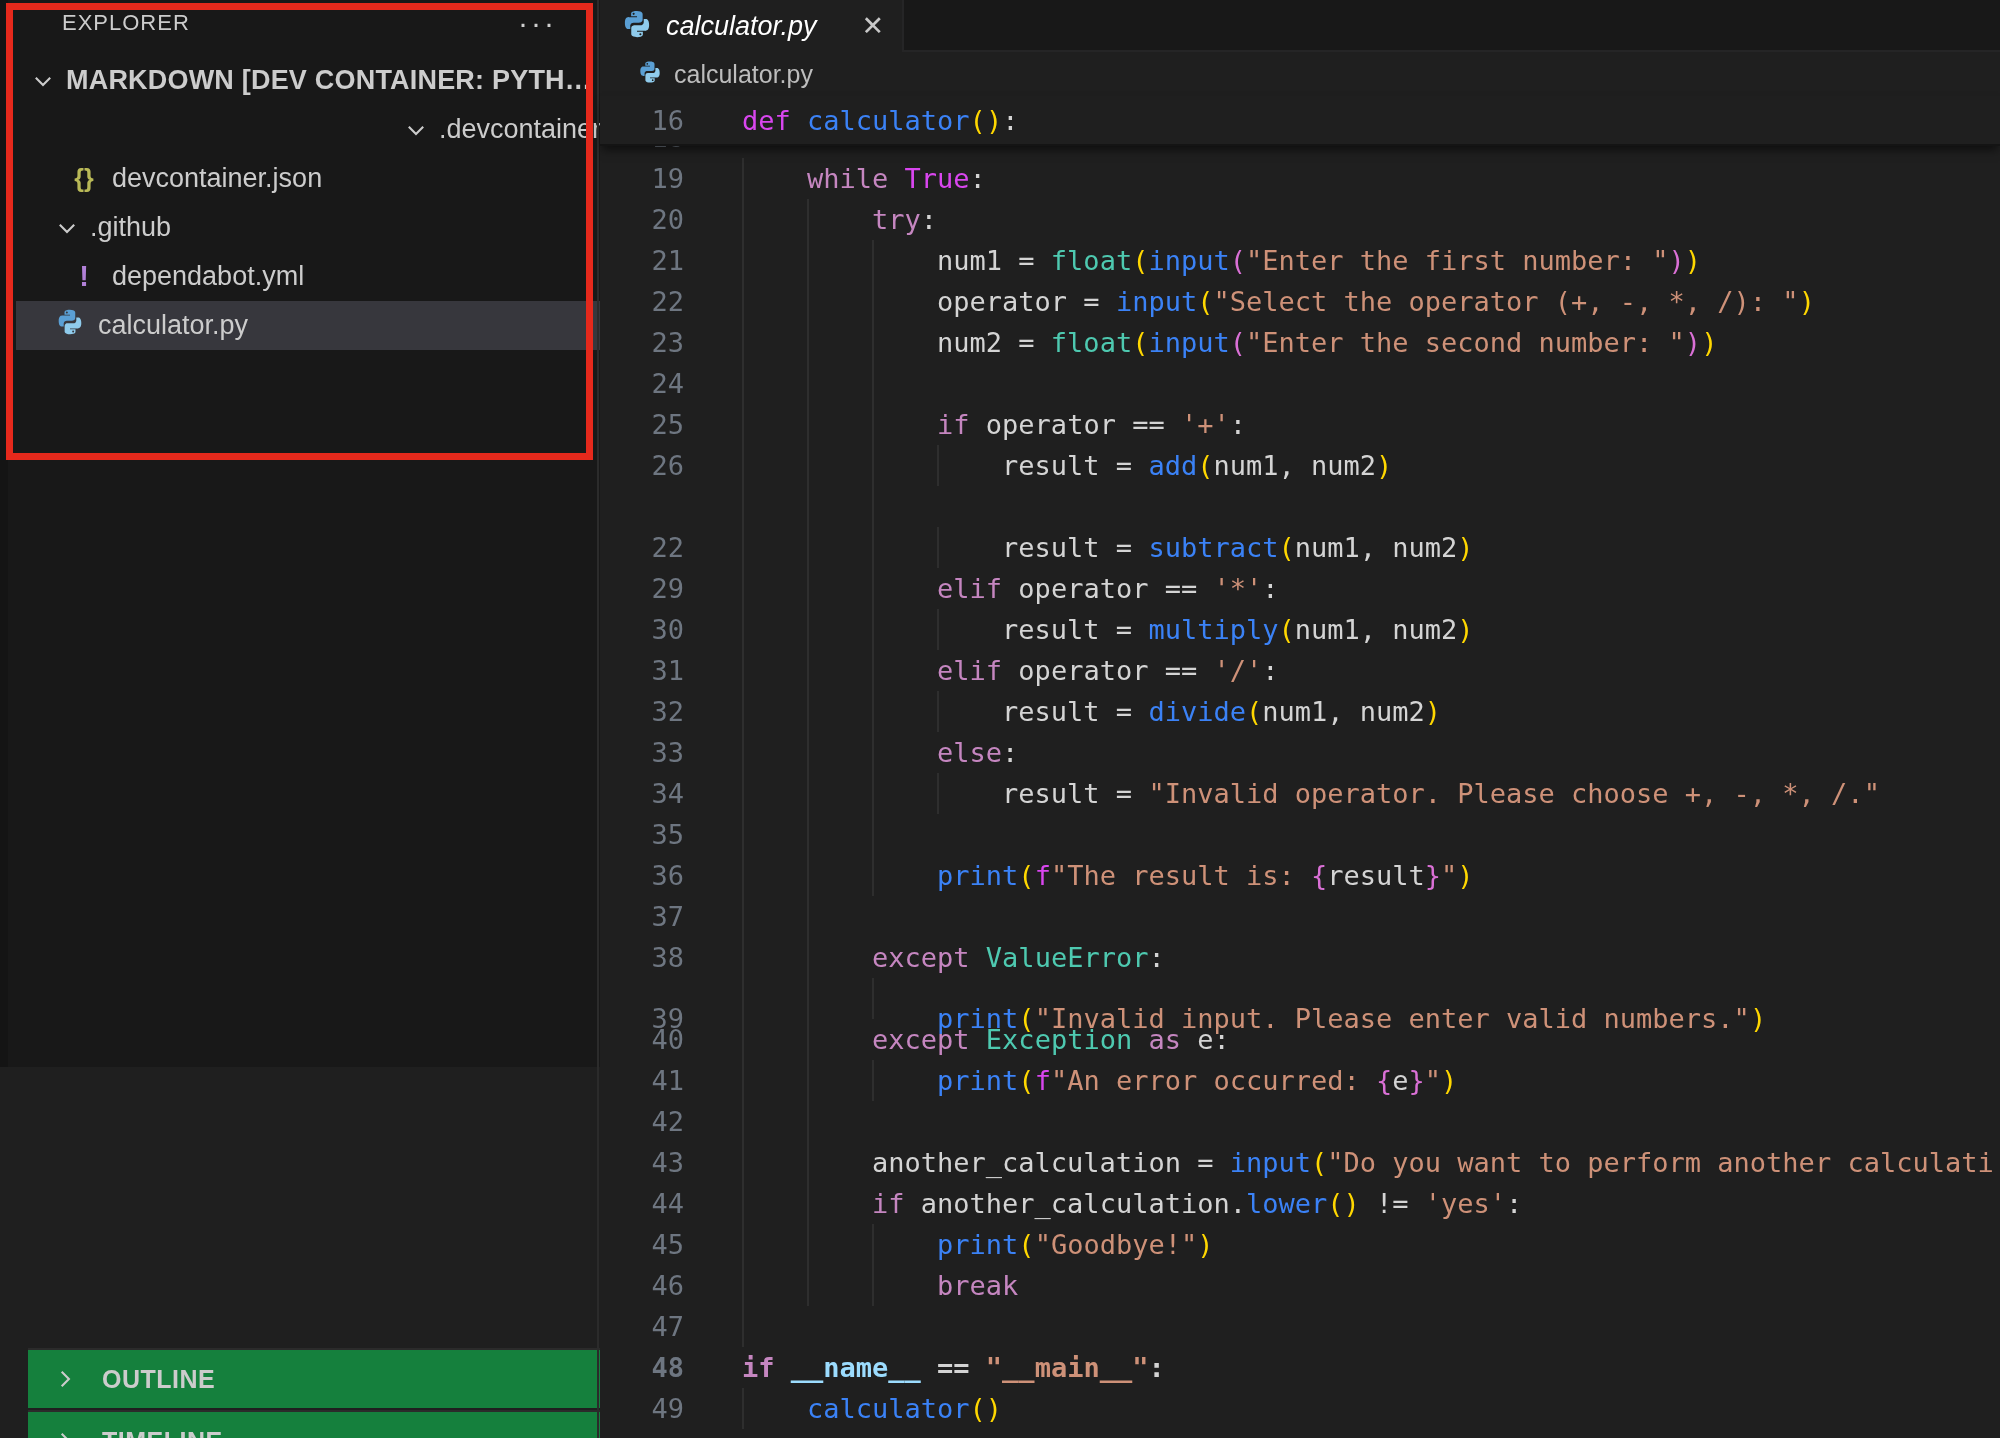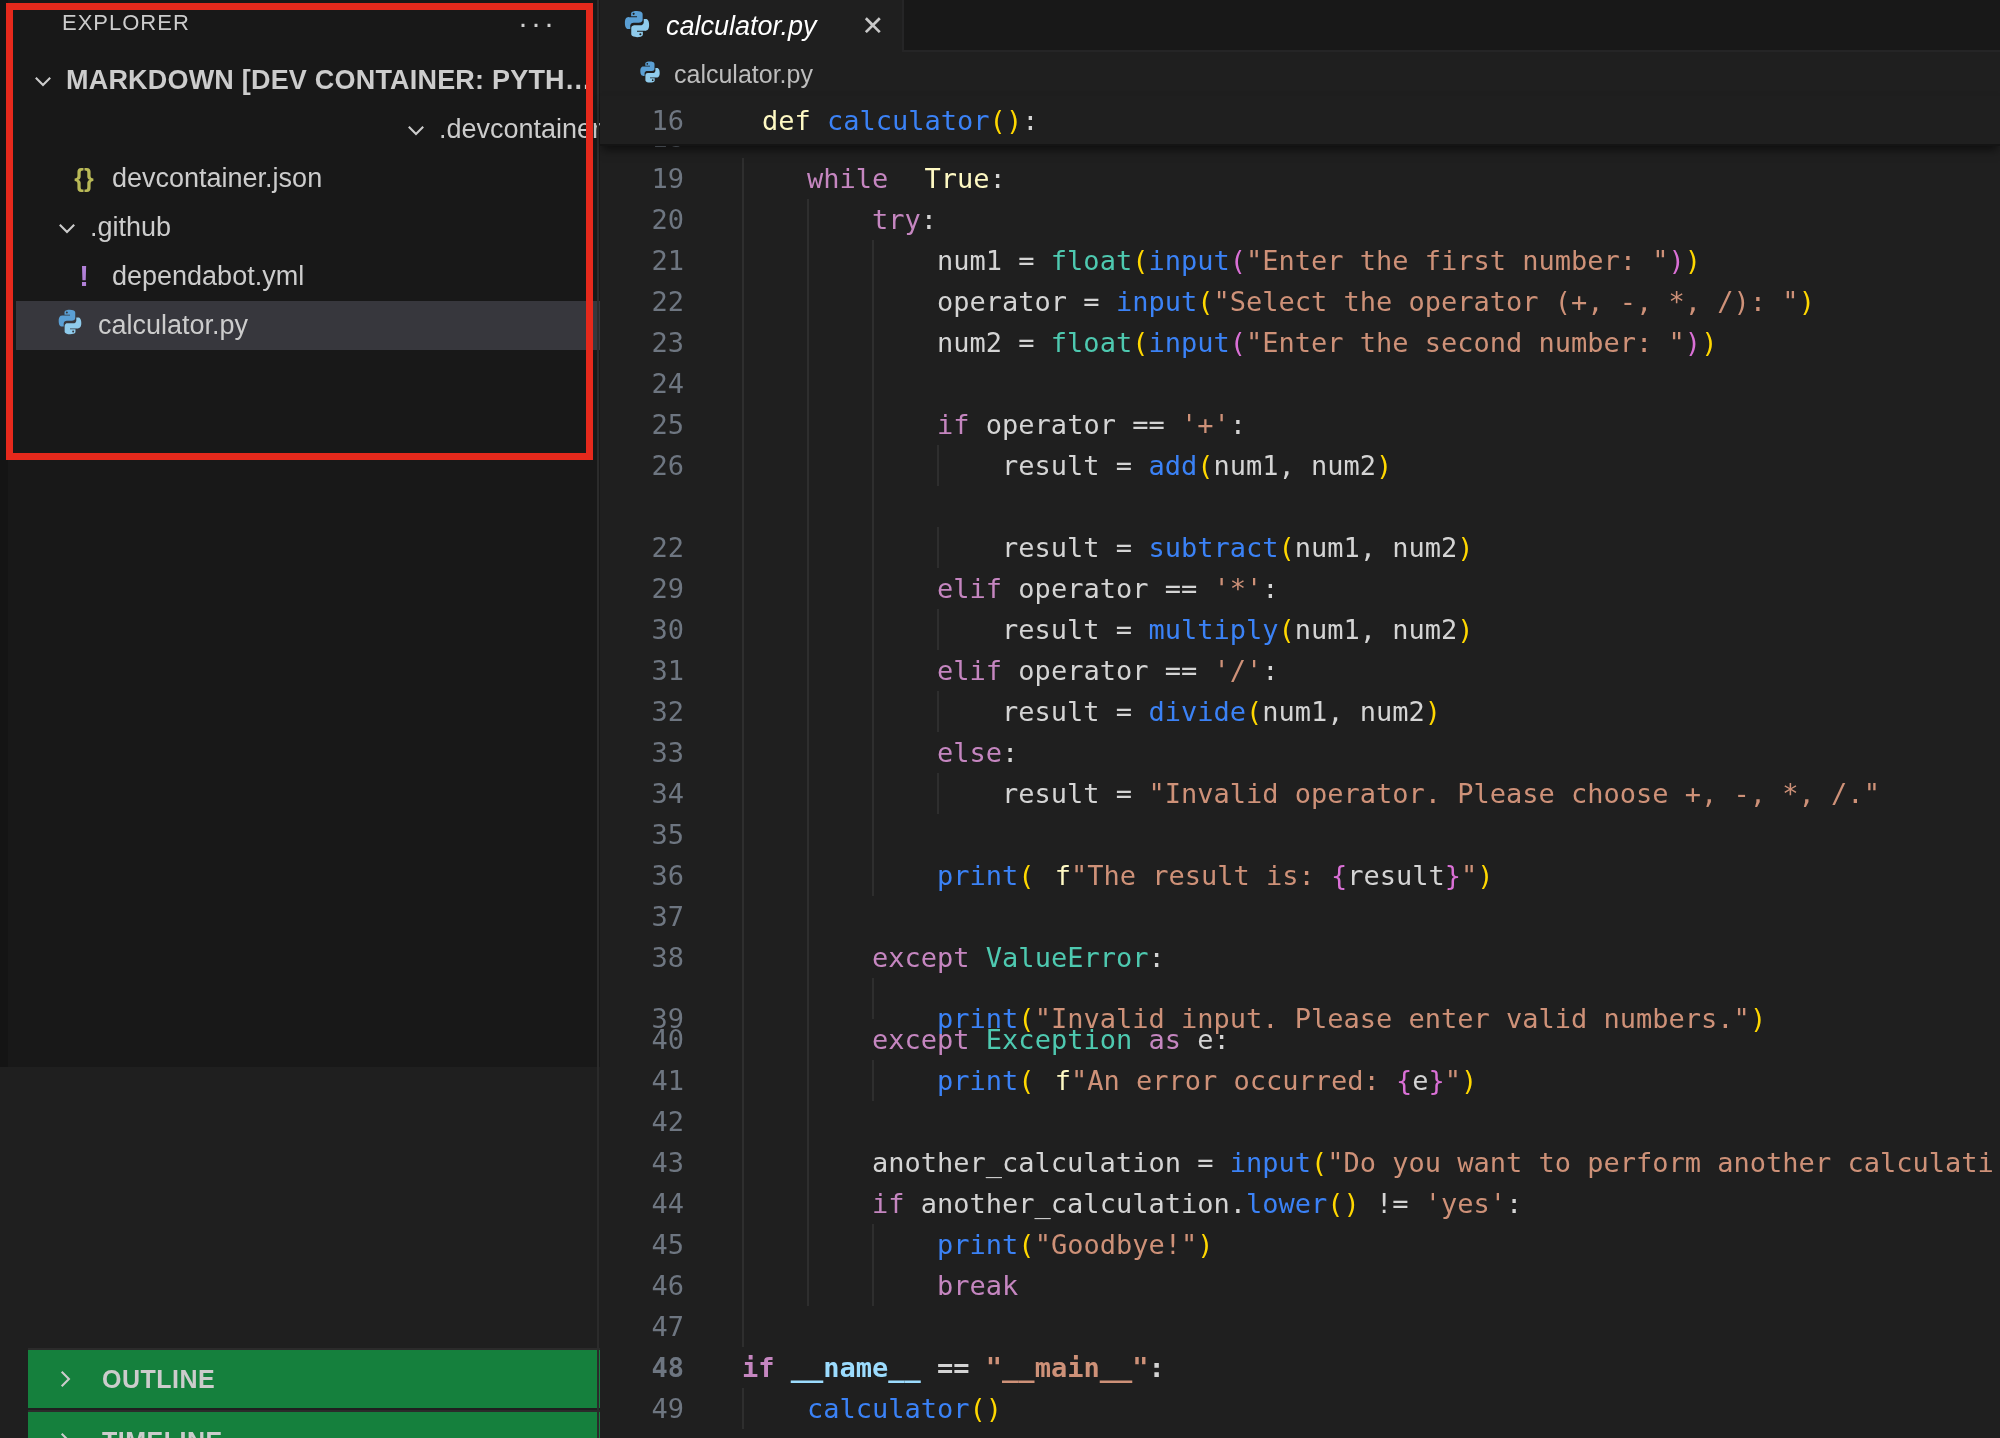--- a/index.html
+++ b/index.html
@@ -50,21 +50,21 @@
 
   .breadcrumb { position:absolute; left:0; top:52px; width:1400px; height:44px; background:#1f1f1f;
                 display:flex; align-items:center; padding-left:38px; z-index:3; }
   .bc-label { color:#bdbdbd; font-size:25px; margin-left:12px; }
 
   .sticky { position:absolute; left:0; top:96px; width:1400px; height:50px; background:#1f1f1f; z-index:3;
             border-bottom:2px solid #141414; box-shadow:0 6px 9px -2px rgba(0,0,0,.55); }
   .sticky .code-line { top:4px; }
 
   .tok-kw    { color:#c586c0; }
-  .tok-blue  { color:#fef9c3;margin-left:20px; }
+  .tok-blue  { color:#d946ef; }
   .tok-type  { color:#4ec9b0; }
   .tok-fn    { color:#3b82f6; }
   .tok-str   { color:#ce9178; }
   .tok-b1    { color:#ffd700; }
   .tok-b2    { color:#da70d6; }
   .tok-magic { color:#9cdcfe; }
 </style>
 </head>
 <body>
 

